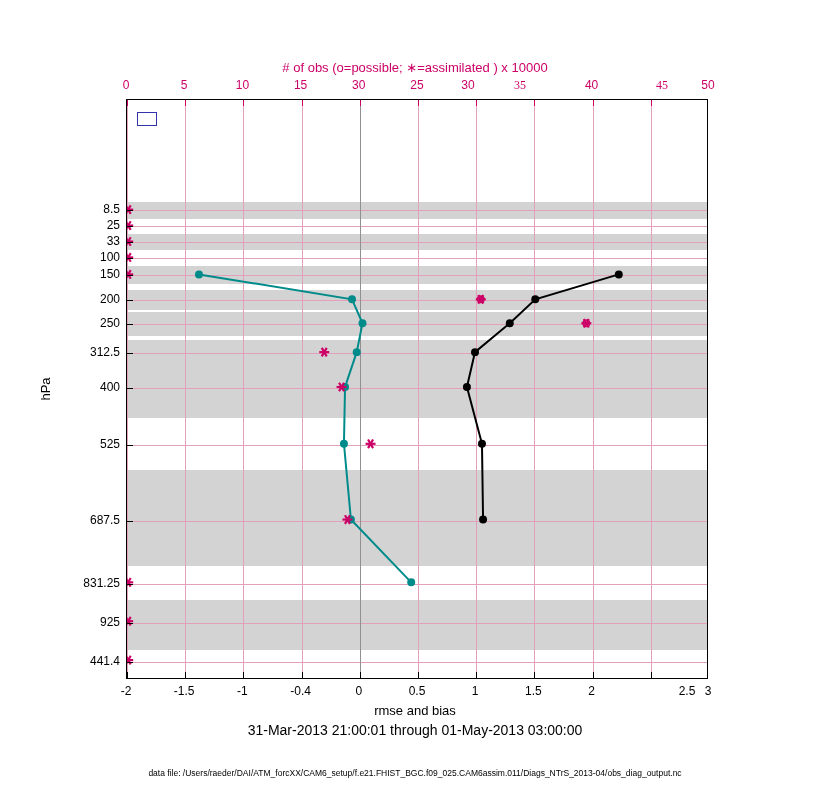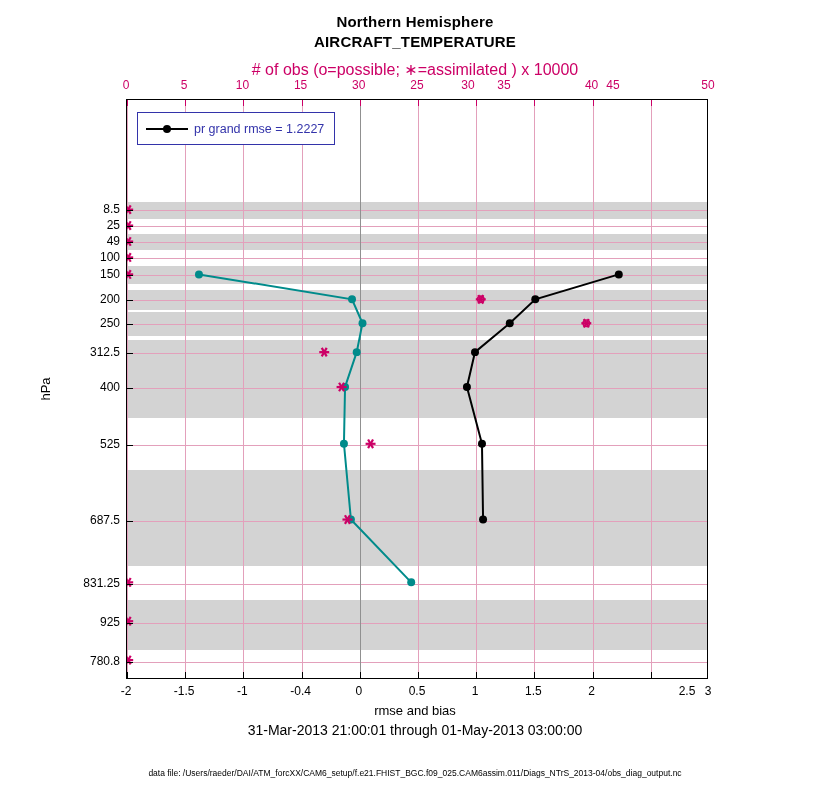--- a/index.html
+++ b/index.html
@@ -32,21 +32,21 @@
     font-weight: bold;
     line-height: 20px;
     letter-spacing: 0.2px;
   }
   .top-axis-label {
     position: absolute;
     top: 60px;
     left: 0;
     width: 830px;
     text-align: center;
-    font-size: 16px;
+    font-size: 13px;
     color: #cc0066;
   }
   .plot-frame {
     position: absolute;
     left: 126px;
     top: 99px;
     width: 582px;
     height: 580px;
     border: 1px solid #000000;
     box-sizing: border-box;
@@ -202,68 +202,64 @@
     width: 100%;
     height: 100%;
     overflow: visible;
   }
 </style>
 </head>
 <body>
 
 <div id="page">
 
-  <div class="title-block">
-    <div class="title-line">Northern Hemisphere</div>
-    <div class="title-line">AIRCRAFT_TEMPERATURE</div>
-  </div>
 
   <div class="top-axis-label"># of obs (o=possible; ∗=assimilated ) x 10000</div>
 
   <div id="top-ticks">
       <div class="top-tick-label" style="left: 126px;">0</div>
       <div class="top-tick-label" style="left: 184.2px;">5</div>
       <div class="top-tick-label" style="left: 242.4px;">10</div>
       <div class="top-tick-label" style="left: 300.6px;">15</div>
       <div class="top-tick-label" style="left: 358.8px;">30</div>
       <div class="top-tick-label" style="left: 417px;">25</div>
       <div class="top-tick-label" style="left: 468px;">30</div>
-      <div class="top-tick-label" style="left: 504px;">35</div>
+      <div class="top-tick-label" style="left: 520px; font-family: Liberation Serif, serif;">35</div>
       <div class="top-tick-label" style="left: 591.6px;">40</div>
-      <div class="top-tick-label" style="left: 613px;">45</div>
+      <div class="top-tick-label" style="left: 662px; font-family: Liberation Serif, serif;">45</div>
       <div class="top-tick-label" style="left: 708px;">50</div>
     </div>
   <div id="bottom-ticks">
       <div class="bottom-tick-label" style="left: 126px;">-2</div>
       <div class="bottom-tick-label" style="left: 184.2px;">-1.5</div>
       <div class="bottom-tick-label" style="left: 242.4px;">-1</div>
       <div class="bottom-tick-label" style="left: 300.6px;">-0.4</div>
       <div class="bottom-tick-label" style="left: 358.8px;">0</div>
       <div class="bottom-tick-label" style="left: 417px;">0.5</div>
       <div class="bottom-tick-label" style="left: 475.2px;">1</div>
       <div class="bottom-tick-label" style="left: 533.4px;">1.5</div>
       <div class="bottom-tick-label" style="left: 591.6px;">2</div>
       <div class="bottom-tick-label" style="left: 687px;">2.5</div>
       <div class="bottom-tick-label" style="left: 708px;">3</div>
     </div>
   <div id="y-ticks">
       <div class="ytick-label" style="top: 209px;">8.5</div>
       <div class="ytick-label" style="top: 225px;">25</div>
-      <div class="ytick-label" style="top: 241px;">49</div>
+      <div class="ytick-label" style="top: 241px;">33</div>
       <div class="ytick-label" style="top: 257px;">100</div>
       <div class="ytick-label" style="top: 274px;">150</div>
       <div class="ytick-label" style="top: 299px;">200</div>
       <div class="ytick-label" style="top: 323px;">250</div>
       <div class="ytick-label" style="top: 352px;">312.5</div>
       <div class="ytick-label" style="top: 387px;">400</div>
       <div class="ytick-label" style="top: 444px;">525</div>
       <div class="ytick-label" style="top: 520px;">687.5</div>
       <div class="ytick-label" style="top: 583px;">831.25</div>
       <div class="ytick-label" style="top: 622px;">925</div>
-      <div class="ytick-label" style="top: 661px;">780.8</div>
+      <div class="ytick-label" style="top: 661px;">441.4</div>
     </div>
 
   <div class="ylabel">hPa</div>
 
   <div class="plot-frame">
     <div id="bands">
         <div class="band" style="top: 102px; height: 17px;"></div>
         <div class="band" style="top: 134px; height: 16px;"></div>
         <div class="band" style="top: 166px; height: 18px;"></div>
         <div class="band" style="top: 190px; height: 20px;"></div>
@@ -385,27 +381,20 @@
         </g>
         <g>
           <line x1="-3.8" y1="562.0" x2="6.2" y2="562.0" stroke="#cc0066" stroke-width="2.2"></line>
           <line x1="-1.3" y1="557.7" x2="3.7" y2="566.3" stroke="#cc0066" stroke-width="2.2"></line>
           <line x1="3.7" y1="557.7" x2="-1.3" y2="566.3" stroke="#cc0066" stroke-width="2.2"></line>
         </g>
         <circle cx="355.0" cy="200.0" r="3.2" fill="none" stroke="#cc0066" stroke-width="1.6"></circle>
         <circle cx="460.9" cy="224.0" r="3.2" fill="none" stroke="#cc0066" stroke-width="1.6"></circle>
       </svg>
     <div class="legend">
-      <div class="legend-row">
-        <span class="legend-swatch">
-          <span class="lsline" style="background:#000000"></span>
-            <span class="lsdot" style="background:#000000"></span>
-        </span>
-        <span>pr grand rmse = 1.2227</span>
-      </div>
     </div>
   <div class="tick-mark-bottom" style="left: 0px;"></div>
       <div class="tick-mark-bottom" style="left: 58px;"></div>
       <div class="tick-mark-bottom" style="left: 116px;"></div>
       <div class="tick-mark-bottom" style="left: 175px;"></div>
       <div class="tick-mark-bottom" style="left: 233px;"></div>
       <div class="tick-mark-bottom" style="left: 291px;"></div>
       <div class="tick-mark-bottom" style="left: 349px;"></div>
       <div class="tick-mark-bottom" style="left: 407px;"></div>
       <div class="tick-mark-bottom" style="left: 466px;"></div>

